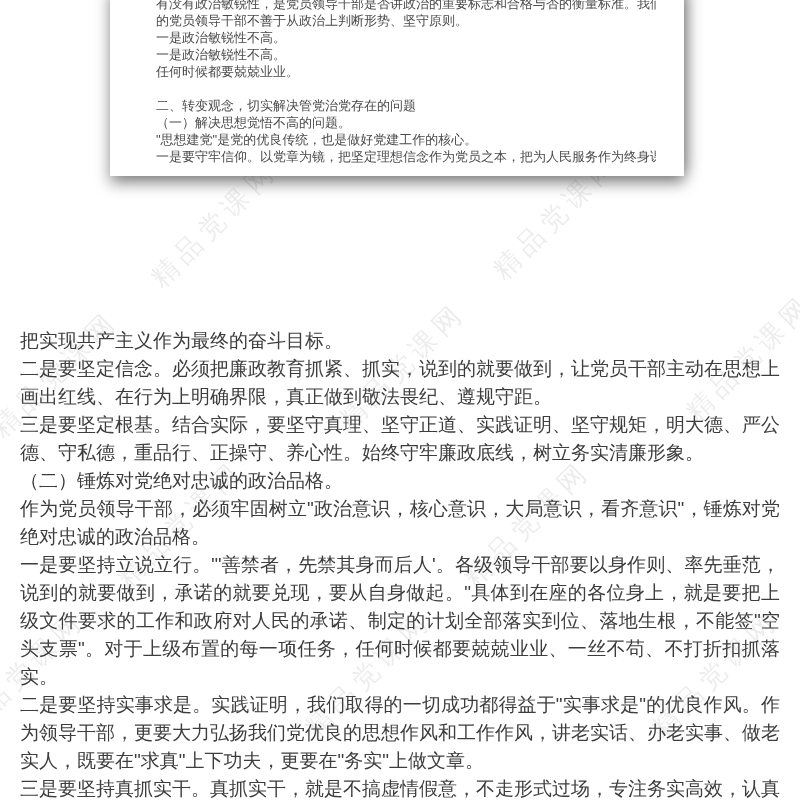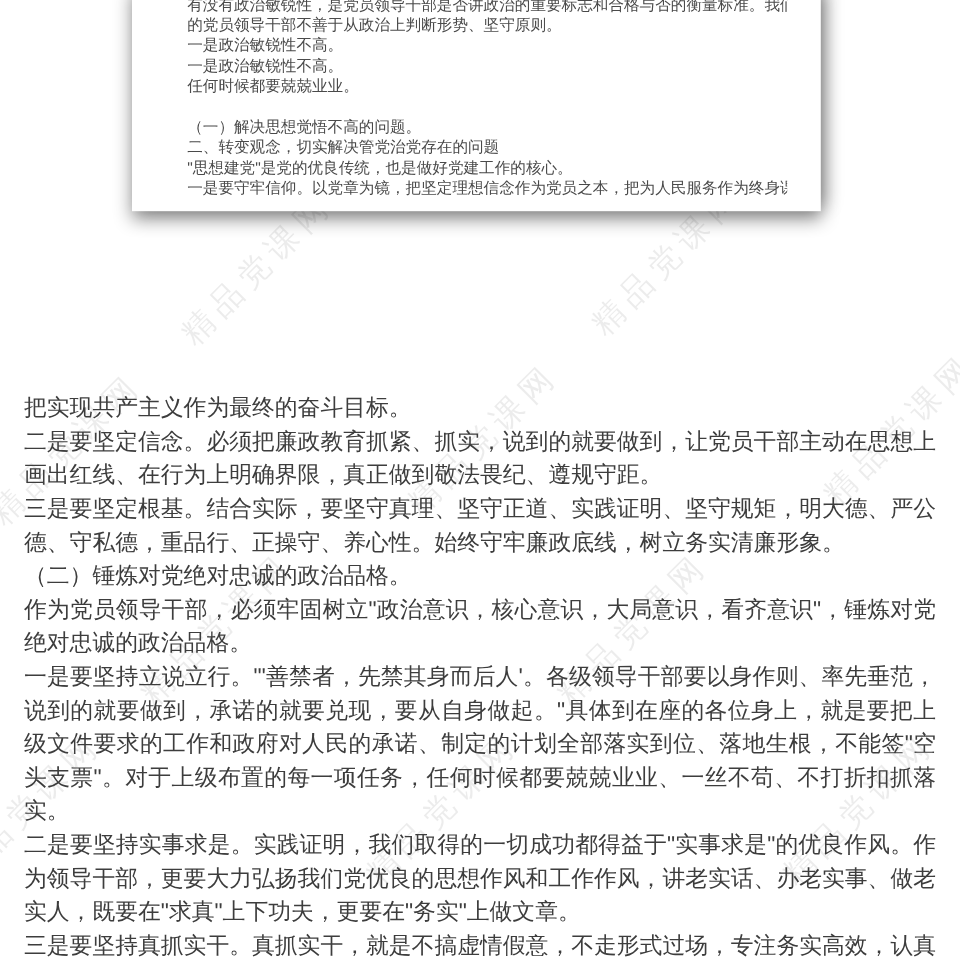--- a/index.html
+++ b/index.html
@@ -94,22 +94,22 @@
     <span class="wm">精品党课网</span>
   </div>
 
   <div class="page">
     <div class="pline">有没有政治敏锐性，是党员领导干部是否讲政治的重要标志和合格与否的衡量标准。我们有</div>
     <div class="pline">的党员领导干部不善于从政治上判断形势、坚守原则。</div>
     <div class="pline">一是政治敏锐性不高。</div>
     <div class="pline">一是政治敏锐性不高。</div>
     <div class="pline">任何时候都要兢兢业业。</div>
     <div class="pline"></div>
+    <div class="pline">二、转变观念，切实解决管党治党存在的问题</div>
     <div class="pline">（一）解决思想觉悟不高的问题。</div>
-    <div class="pline">二、转变观念，切实解决管党治党存在的问题</div>
     <div class="pline">"思想建党"是党的优良传统，也是做好党建工作的核心。</div>
     <div class="pline">一是要守牢信仰。以党章为镜，把坚定理想信念作为党员之本，把为人民服务作为终身课题，</div>
   </div>
 
   <div class="content">
     <p class="para">把实现共产主义作为最终的奋斗目标。</p>
     <p class="para">二是要坚定信念。必须把廉政教育抓紧、抓实，说到的就要做到，让党员干部主动在思想上画出红线、在行为上明确界限，真正做到敬法畏纪、遵规守距。</p>
     <p class="para">三是要坚定根基。结合实际，要坚守真理、坚守正道、实践证明、坚守规矩，明大德、严公德、守私德，重品行、正操守、养心性。始终守牢廉政底线，树立务实清廉形象。</p>
     <p class="para">（二）锤炼对党绝对忠诚的政治品格。</p>
     <p class="para">作为党员领导干部，必须牢固树立"政治意识，核心意识，大局意识，看齐意识"，锤炼对党绝对忠诚的政治品格。</p>

